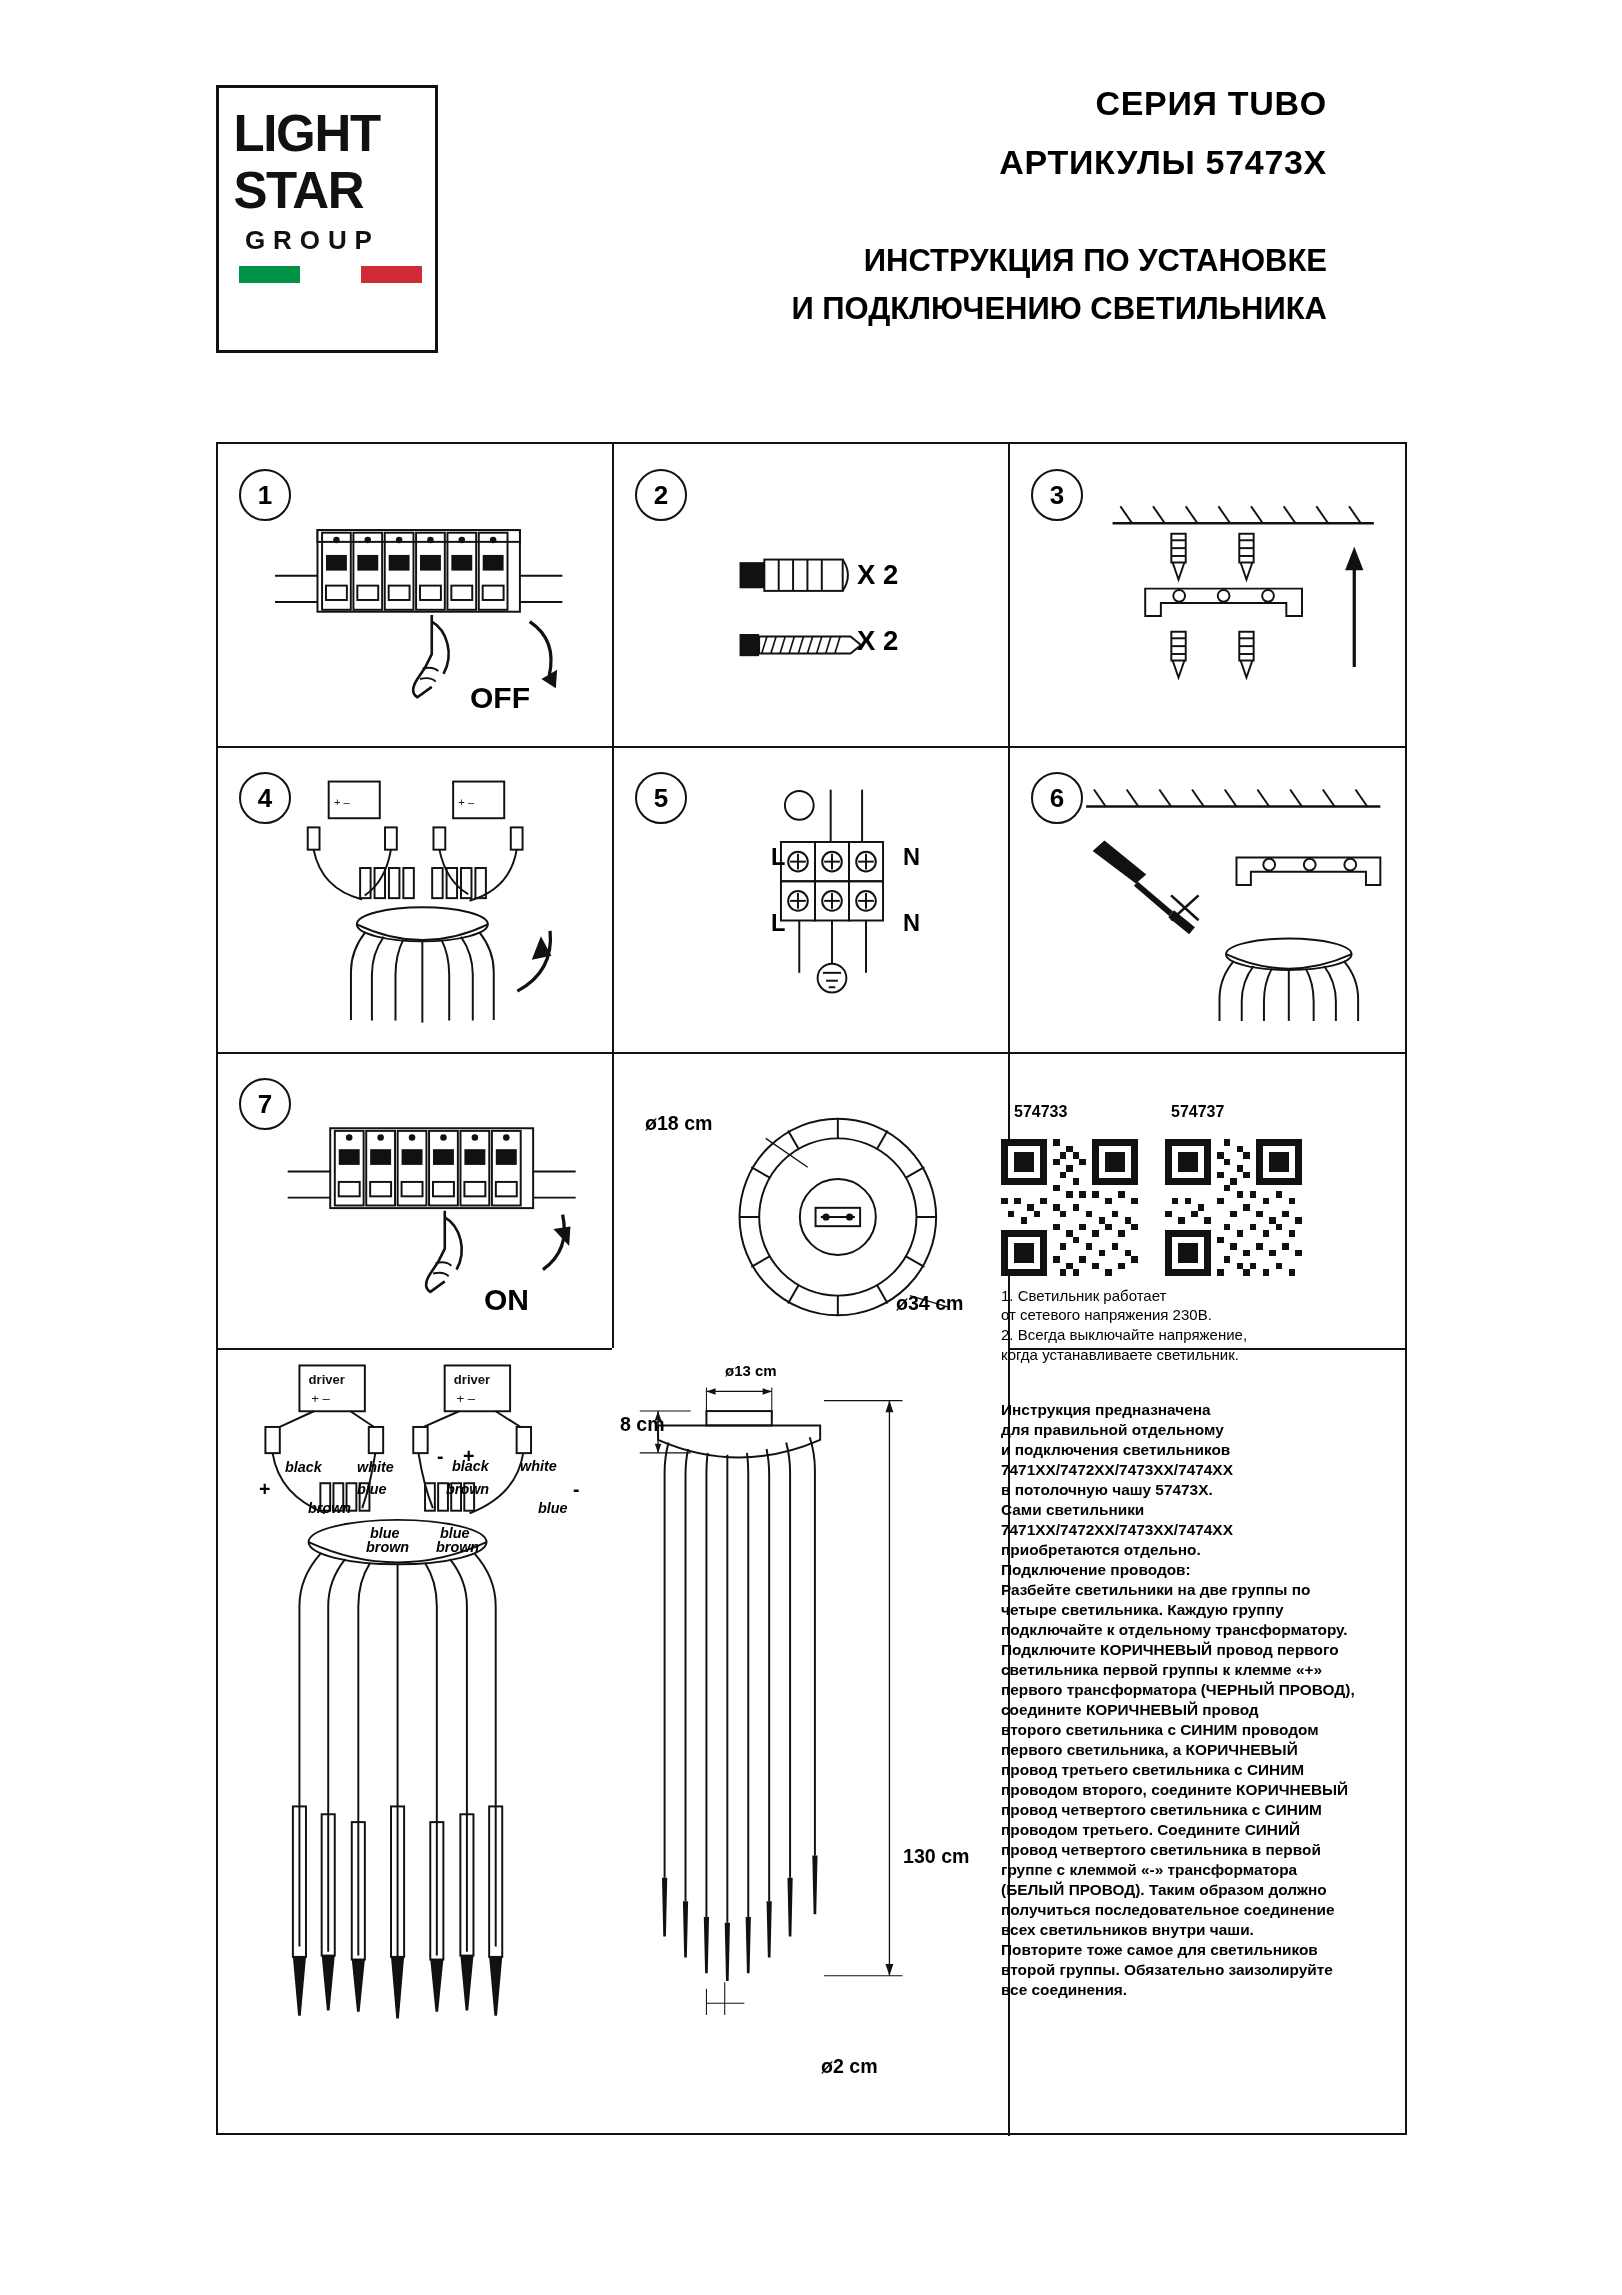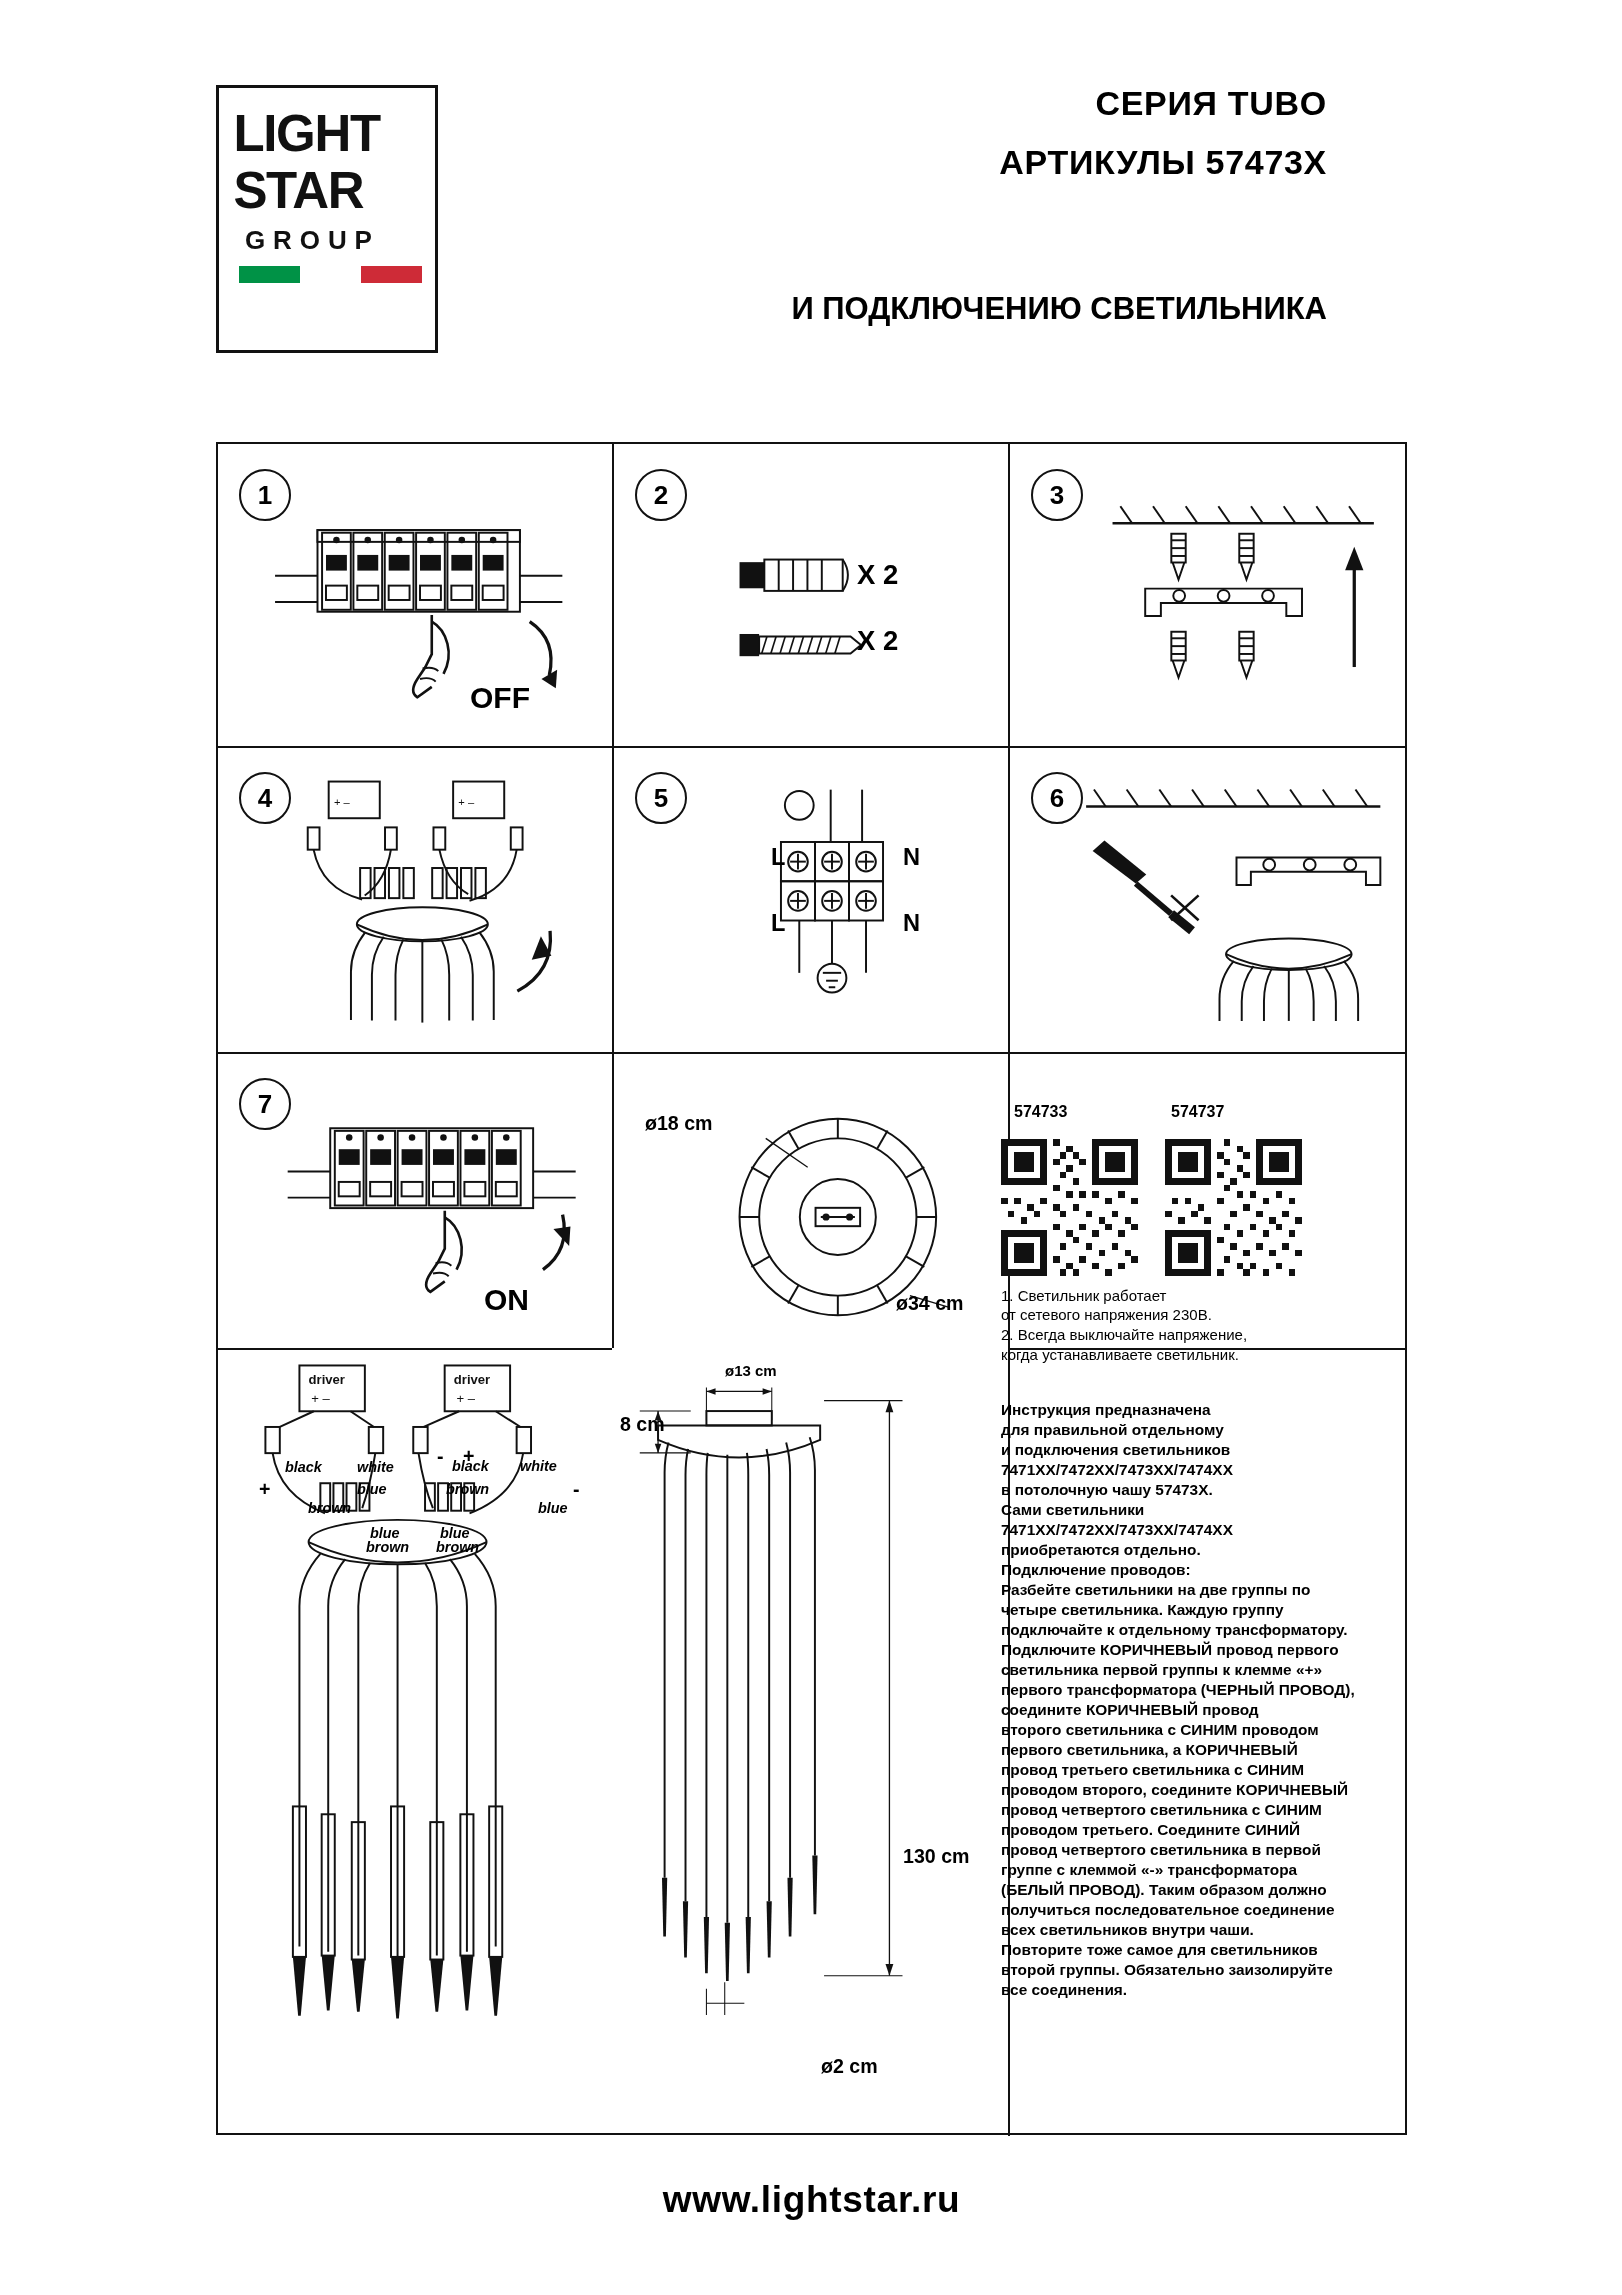--- a/index.html
+++ b/index.html
@@ -58,20 +58,21 @@
     <div class="logo-text logo-l3">GROUP</div>
     <div class="flag">
       <i class="g"></i>
         <i class="w"></i>
         <i class="r"></i>
     </div>
   </div>
 
   <div class="hdr-title">СЕРИЯ TUBO</div>
   <div class="hdr-art">АРТИКУЛЫ 57473X</div>
+  <div class="hdr-sub1">ИНСТРУКЦИЯ ПО УСТАНОВКЕ</div>
   <div class="hdr-sub2">И ПОДКЛЮЧЕНИЮ СВЕТИЛЬНИКА</div>
 
   <div class="frame"></div>
 
   <div class="vline" style="left:612px;top:442px;height:610px;"></div>
   <div class="vline" style="left:1008px;top:442px;height:610px;"></div>
   <div class="hline" style="left:216px;top:746px;width:1191px;"></div>
   <div class="hline" style="left:216px;top:1052px;width:1191px;"></div>
 
   <div class="vline" style="left:612px;top:1052px;height:296px;"></div>
@@ -764,16 +765,15 @@
       <line x1="120" y1="960" x2="120" y2="1000" stroke-width="1.6"></line>
       <line x1="148" y1="950" x2="148" y2="1000" stroke-width="1.6"></line>
     </g>
   </svg>
 
   <div class="lbl" style="left:725px;top:1362px;font-size:15px;">ø13 cm</div>
   <div class="lbl" style="left:620px;top:1413px;font-size:19.6px;">8 cm</div>
   <div class="lbl" style="left:903px;top:1845px;font-size:19.6px;">130 cm</div>
   <div class="lbl" style="left:821px;top:2055px;font-size:19.6px;">ø2 cm</div>
 
-  <div class="footer">www.lightstar.ru</div>
 
 </div>
 
 
 </body></html>

